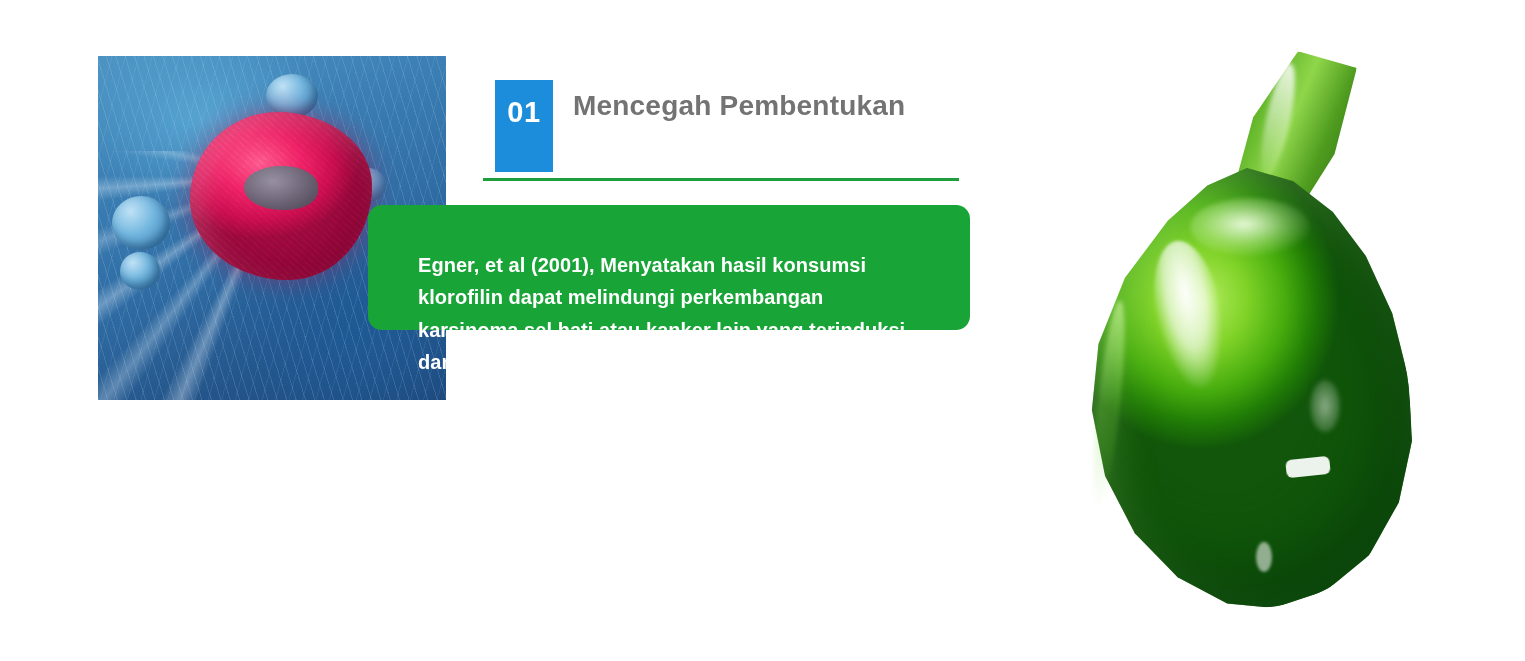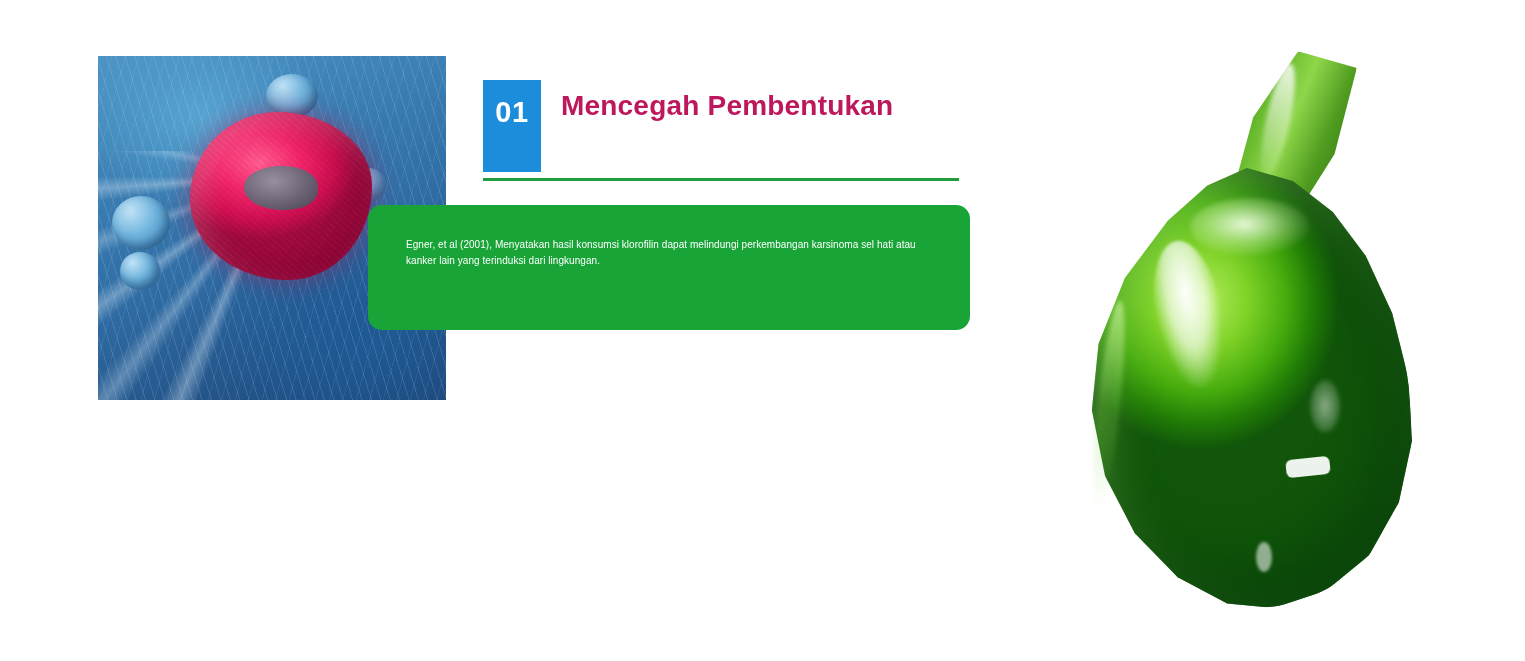--- a/index.html
+++ b/index.html
@@ -135,25 +135,26 @@
     color: #ffffff;
     font-size: 29px;
     font-weight: bold;
     letter-spacing: 0.5px;
     display: flex;
     align-items: flex-start;
     justify-content: center;
     padding-top: 16px;
     box-sizing: border-box;
     flex: 0 0 auto;
+    margin-left: 12px;
   }
   .heading-text {
     font-size: 28px;
     font-weight: bold;
-    color: #be185d;
+    color: #737373;
     line-height: 1.30;
     letter-spacing: 0.2px;
     padding-top: 8px;
   }
   .heading-rule {
     margin-top: 6px;
     margin-left: 0;
     width: 476px;
     height: 3px;
     background: #1f9e3d;
@@ -165,24 +166,24 @@
     left: 368px;
     top: 205px;
     width: 602px;
     height: 125px;
     background: #18a437;
     border-radius: 14px;
     box-sizing: border-box;
     padding: 28px 34px 0 34px;
   }
   .callout p {
-    margin: 4px;
+    margin: 16px;
     color: #ffffff;
-    font-size: 10px;
-    font-weight: normal;
+    font-size: 20px;
+    font-weight: bold;
     line-height: 1.62;
     letter-spacing: 0.05px;
   }
 
   
   .droplet-wrap {
     position: absolute;
     left: 1060px;
     top: 50px;
     width: 380px;

